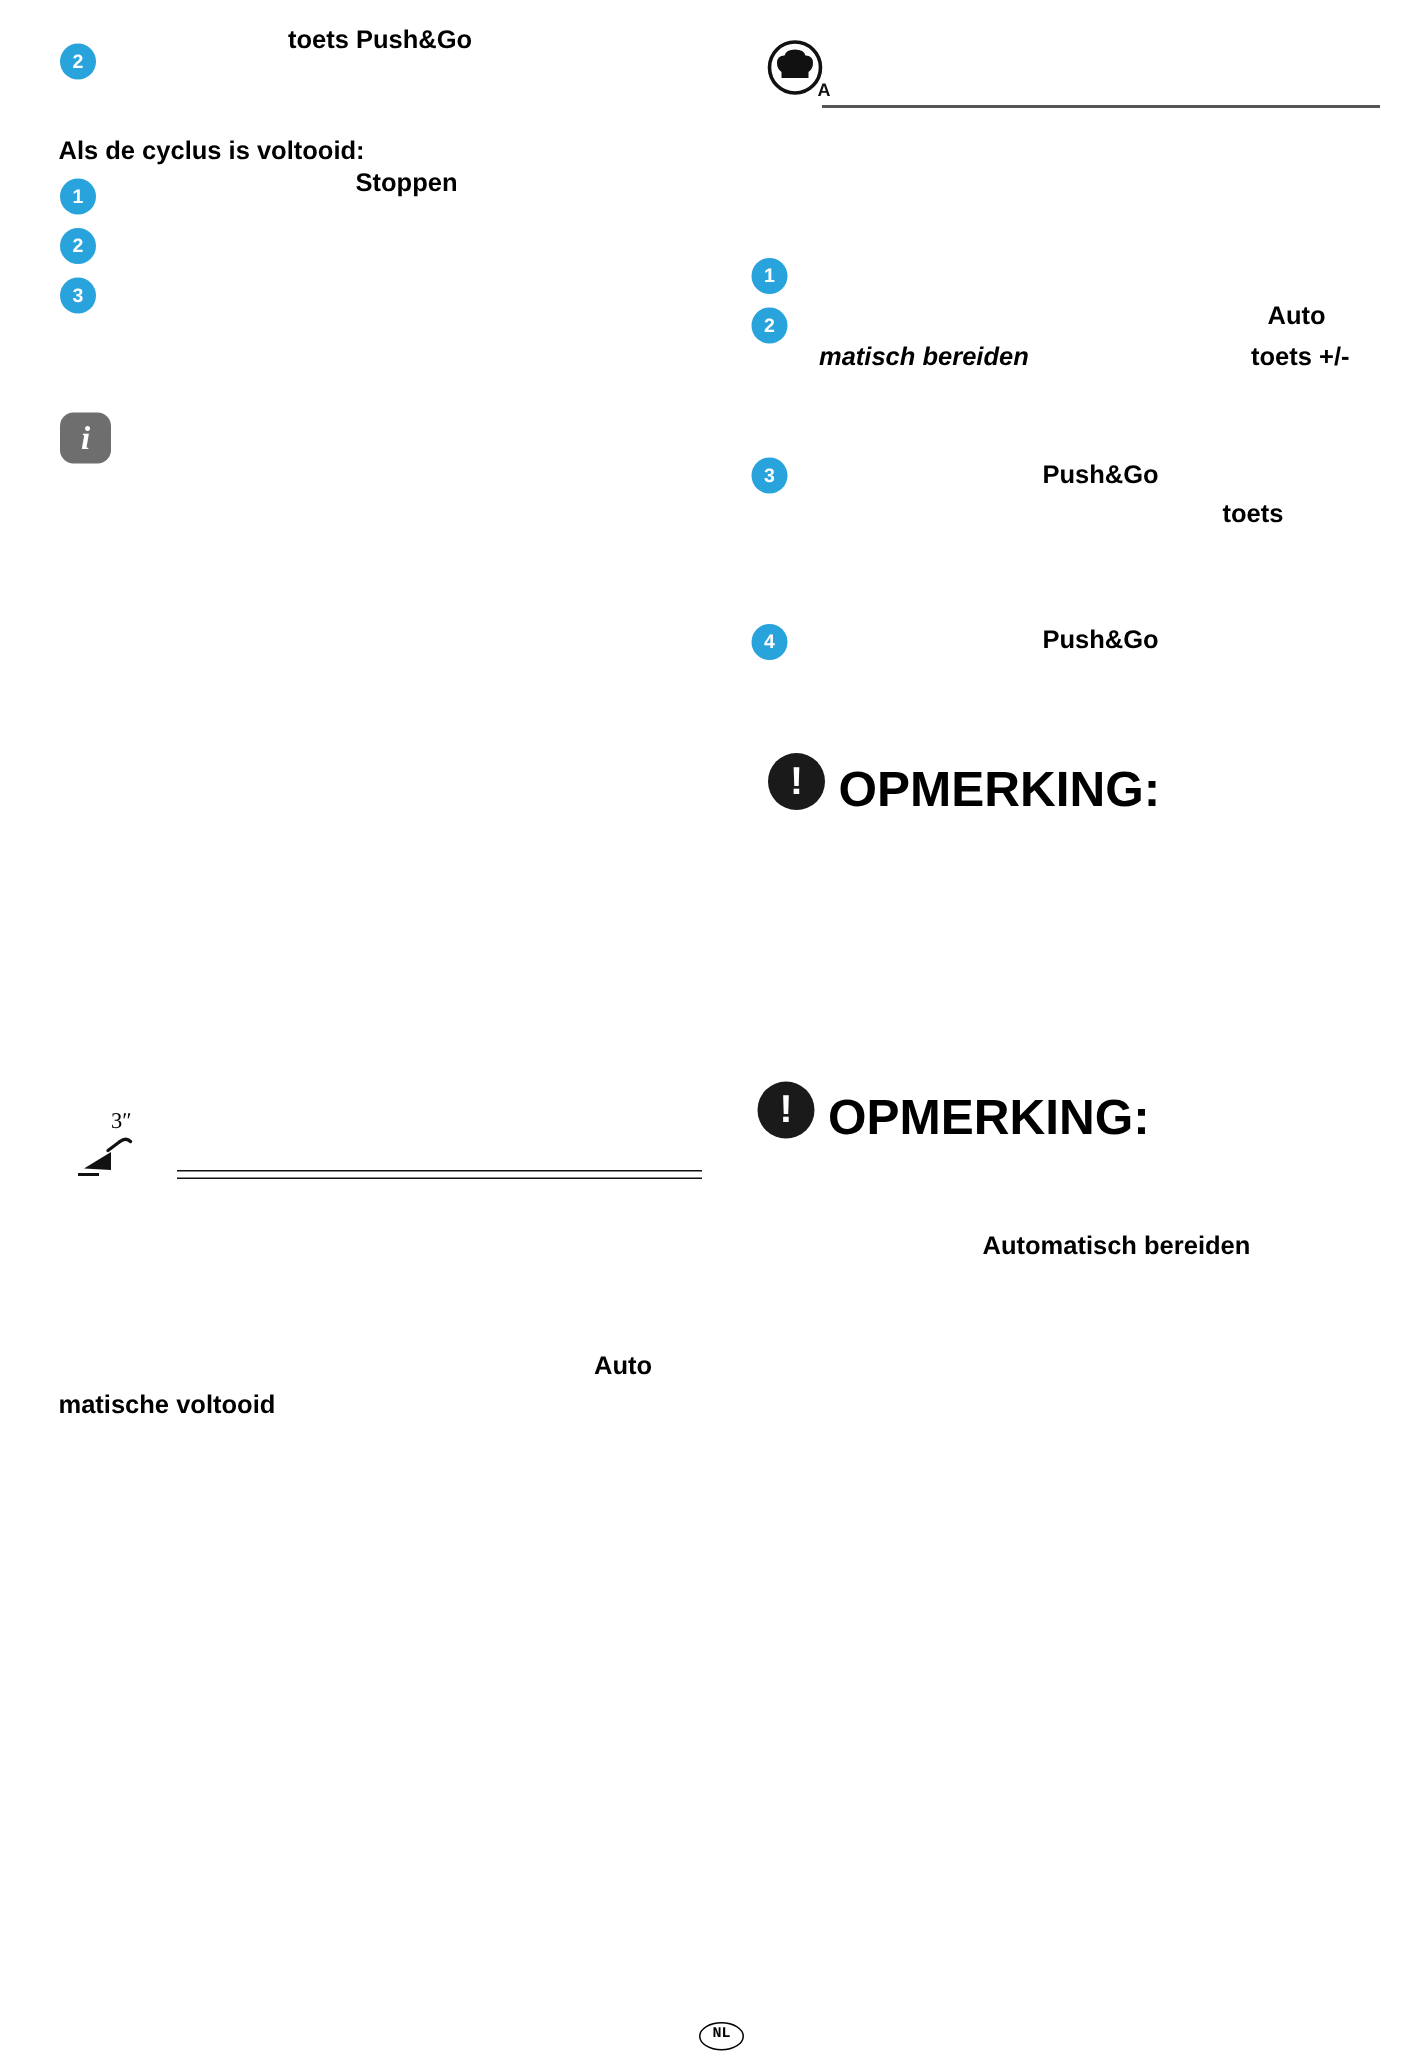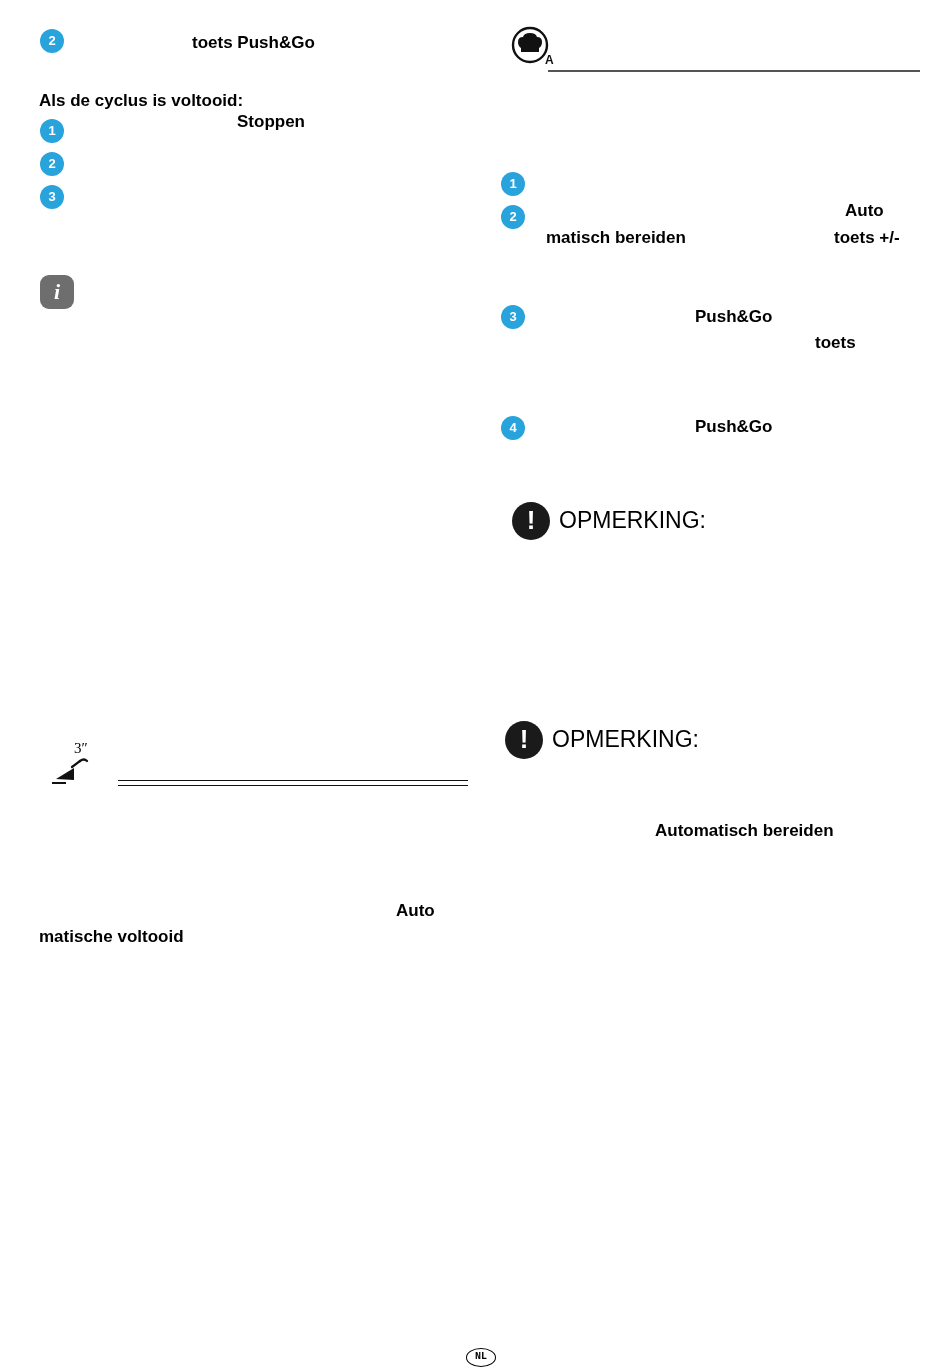--- a/index.html
+++ b/index.html
@@ -66,22 +66,22 @@
     border-radius: 50%;
     background: #1a1a1a;
     color: #ffffff;
     font-weight: bold;
     font-size: 26px;
     text-align: center;
     line-height: 37px;
     font-family: "Liberation Sans", sans-serif;
   }
   .note-label {
-    font-weight: normal;
-    font-size: 23px;
+    font-weight: bold;
+    font-size: 33px;
     letter-spacing: 0px;
     white-space: nowrap;
   }
 
   
   .menu-title {
     font-weight: bold;
     font-size: 27px;
     white-space: nowrap;
   }
@@ -116,21 +116,21 @@
     line-height: 16px;
     font-family: Liberation Mono, monospace;
   }
 </style>
 </head>
 <body>
 
 <div class="page">
 
   <div class="abs numcircle" style="left:40px; top:29px;">2</div>
-  <div class="abs bold" style="left:192px; top:33px;">toets Push&amp;Go</div>
+  <div class="abs bold" style="left:192px; top:17px;">toets Push&amp;Go</div>
 
   <div class="abs bold" style="left:39px; top:91px;">Als de cyclus is voltooid:</div>
 
   <div class="abs numcircle" style="left:40px; top:119px;">1</div>
   <div class="abs bold" style="left:237px; top:112px;text-align:right;">Stoppen</div>
 
   <div class="abs numcircle" style="left:40px; top:152px;">2</div>
   <div class="abs bold" style="left:237px; top:157px;"></div>
 
   <div class="abs numcircle" style="left:40px; top:185px;">3</div>
@@ -160,21 +160,21 @@
       <text x="35" y="38" font-family="Liberation Sans, sans-serif" font-size="12" font-weight="bold" fill="#111">A</text>
     </svg>
   </div>
   <div class="abs menu-rule" style="left:548px; top:70px; width:372px;"></div>
 
   <div class="abs numcircle" style="left:501px; top:172px;">1</div>
   <div class="abs bold" style="left:560px; top:177px;"></div>
 
   <div class="abs numcircle" style="left:501px; top:205px;">2</div>
   <div class="abs bold" style="left:845px; top:201px;">Auto</div>
-  <div class="abs bold" style="left:546px; top:228px;">matisch bereiden</div>
+  <div class="abs bold" style="left:546px; top:228px;font-style:italic;">matisch bereiden</div>
   <div class="abs bold" style="left:834px; top:228px;">toets +/-</div>
 
   <div class="abs numcircle" style="left:501px; top:305px;">3</div>
   <div class="abs bold" style="left:695px; top:307px;">Push&amp;Go</div>
   <div class="abs bold" style="left:815px; top:333px;">toets</div>
 
   <div class="abs numcircle" style="left:501px; top:416px;">4</div>
   <div class="abs bold" style="left:695px; top:417px;">Push&amp;Go</div>
 
   <div class="abs excl-icon" style="left:512px; top:502px;">!</div>

